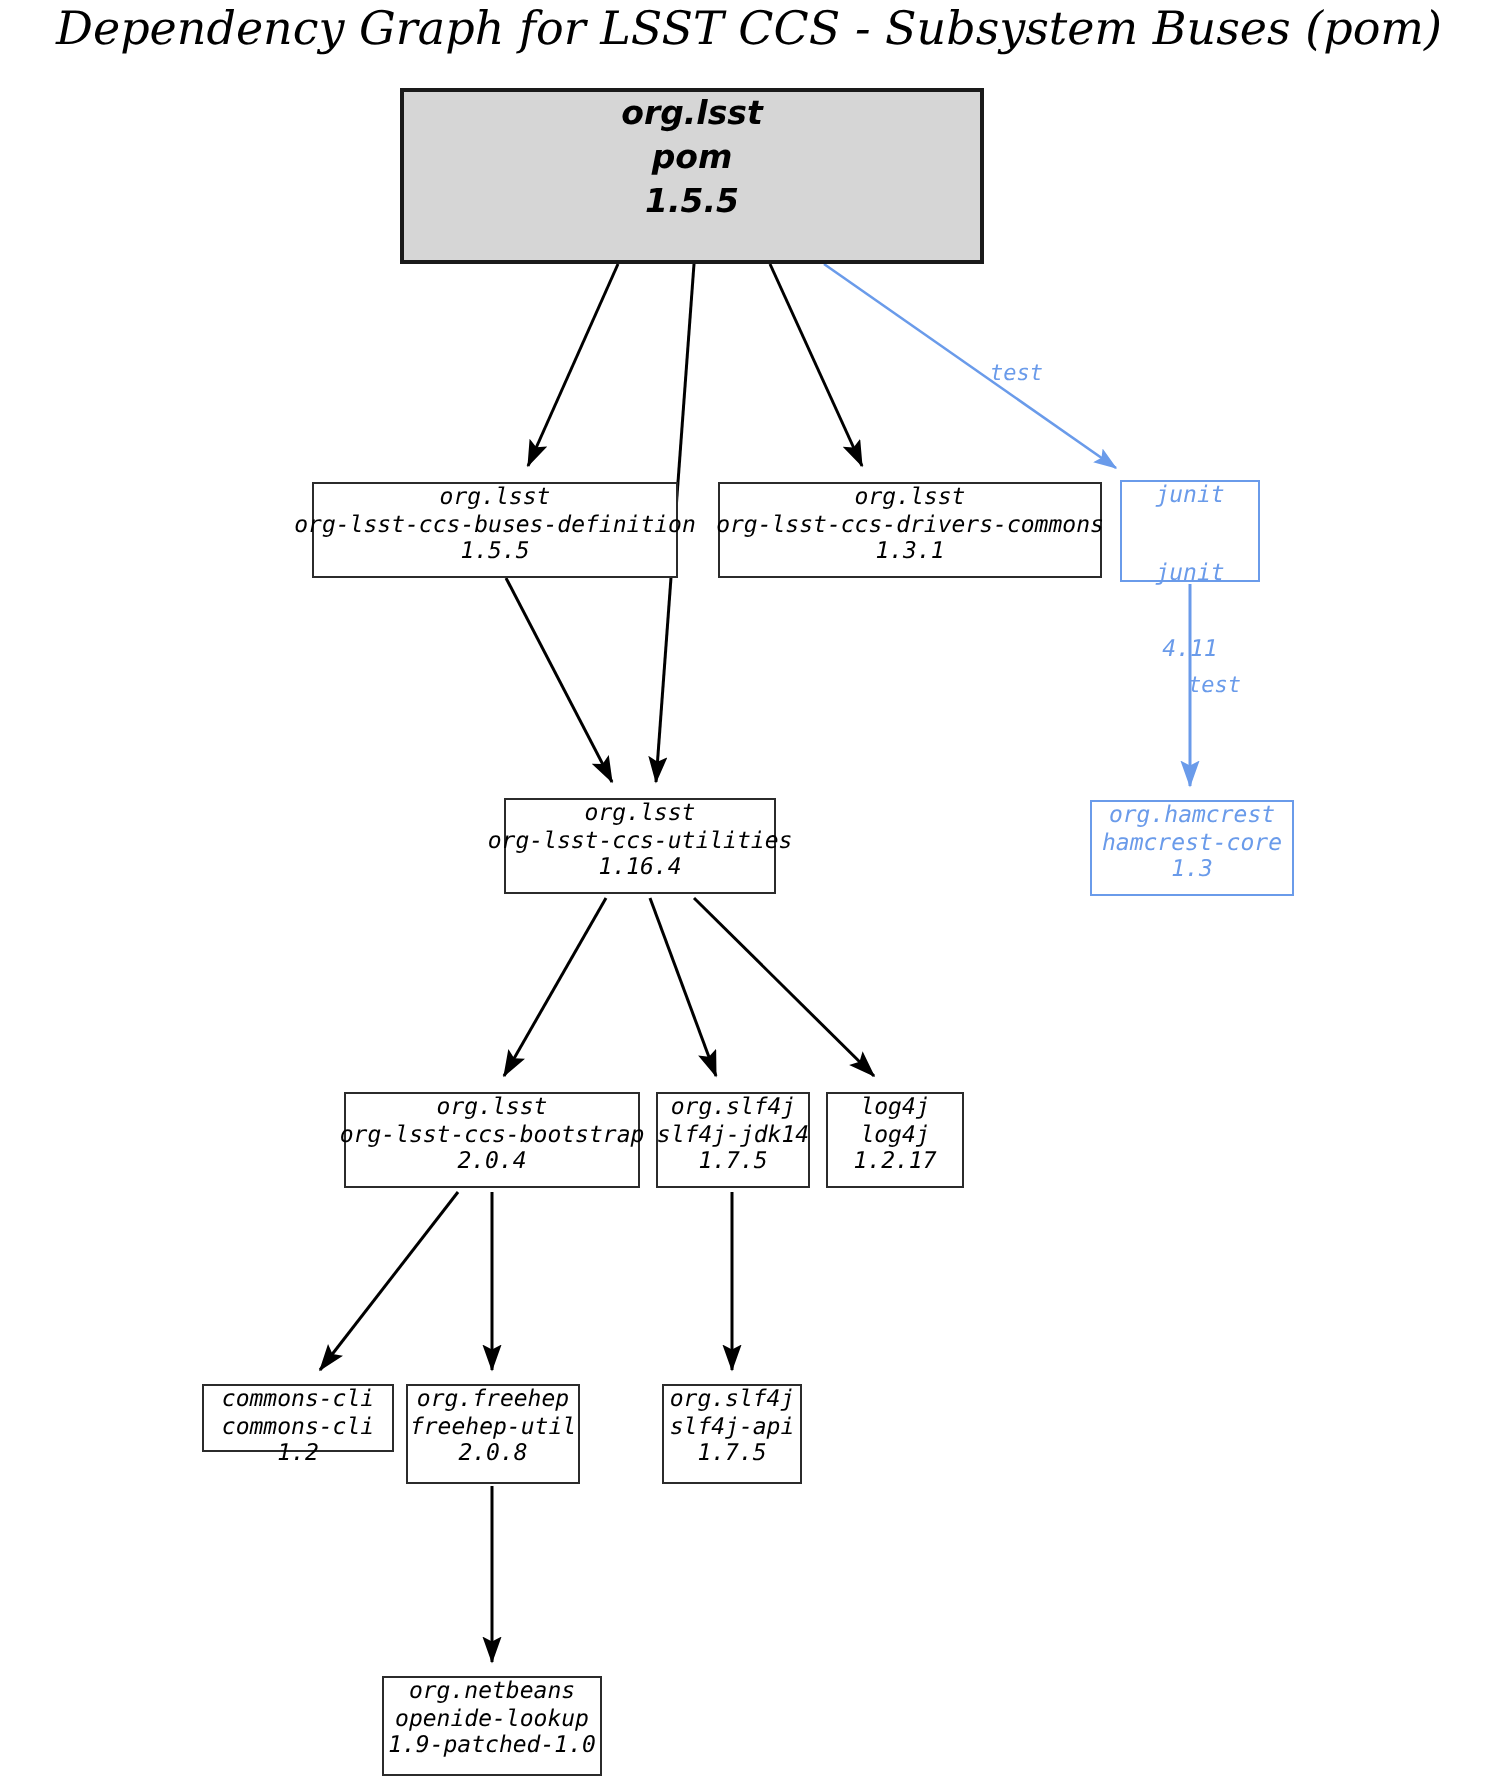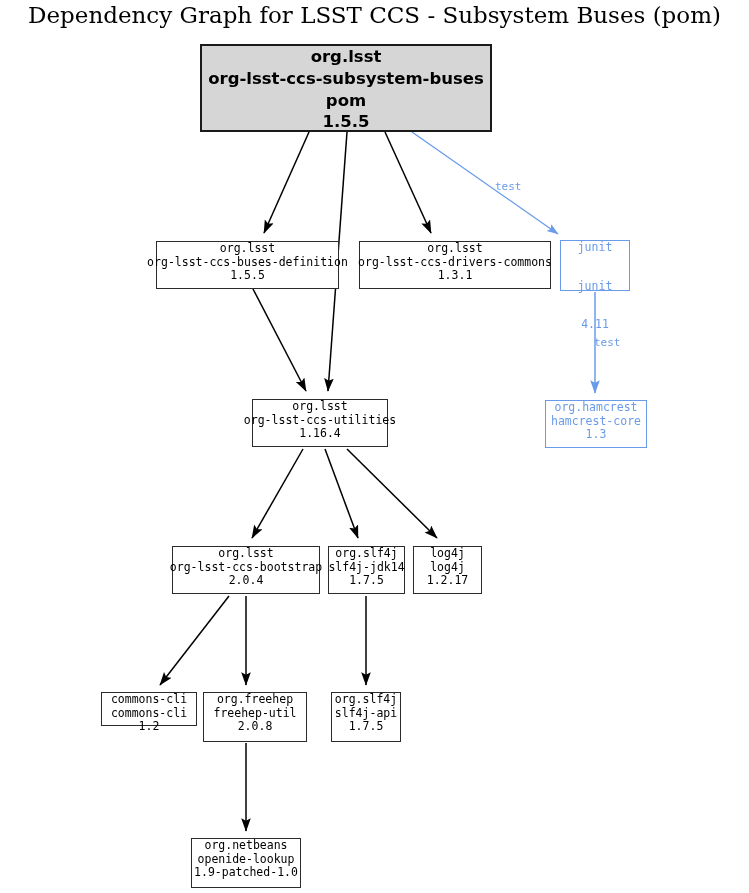--- a/index.html
+++ b/index.html
@@ -1,19 +1,19 @@
 <!DOCTYPE html>
 <html><head>
 <meta charset="utf-8">
 <title>Dependency Graph</title>
 <style>
   html,body{margin:0;padding:0;background:#ffffff;}
   body{width:749px;height:893px;overflow:hidden;
        font-family:"DejaVu Sans", sans-serif;}
-  #canvas{position:relative;width:749px;height:893px;}
+  #canvas{position:relative;width:749px;height:893px;font-style:italic;}
 
   #graph-title{
     position:absolute; left:0; top:2px; width:749px;
     text-align:center;
     font-family:"DejaVu Serif", serif;
     font-size:23px; color:#000000; letter-spacing:0px;
     white-space:nowrap;
   }
 
   .node{
@@ -107,21 +107,20 @@
     <line x1="366" y1="596" x2="366" y2="685" stroke="#000000" stroke-width="1.5" marker-end="url(#arrowBlack)"></line>
 
     <line x1="246" y1="743" x2="246" y2="831" stroke="#000000" stroke-width="1.5" marker-end="url(#arrowBlack)"></line>
   </svg>
 
   <div class="edge-label" style="left:495px; top:180px;">test</div>
   <div class="edge-label" style="left:594px; top:336px;">test</div>
 
   <div class="node root" style="left:200px; top:44px; width:292px; height:88px;">
     <span class="ln">org.lsst</span>
-    <span class="ln">org-lsst-ccs-subsystem-buses</span>
     <span class="ln">pom</span>
     <span class="ln">1.5.5</span>
   </div>
 
   <div class="node dep" style="left:156px; top:241px; width:183px; height:48px;">
     <span class="ln">org.lsst</span>
     <span class="ln">org-lsst-ccs-buses-definition</span>
     <span class="ln">1.5.5</span>
   </div>
 
@@ -166,21 +165,21 @@
     <span class="ln">log4j</span>
     <span class="ln">1.2.17</span>
   </div>
 
   <div class="node dep" style="left:101px; top:692px; width:96px; height:34px;">
     <span class="ln">commons-cli</span>
     <span class="ln">commons-cli</span>
     <span class="ln">1.2</span>
   </div>
 
-  <div class="node dep" style="left:203px; top:692px; width:104px; height:50px;">
+  <div class="node dep" style="left:203px; top:692px; width:87px; height:50px;">
     <span class="ln">org.freehep</span>
     <span class="ln">freehep-util</span>
     <span class="ln">2.0.8</span>
   </div>
 
   <div class="node dep" style="left:331px; top:692px; width:70px; height:50px;">
     <span class="ln">org.slf4j</span>
     <span class="ln">slf4j-api</span>
     <span class="ln">1.7.5</span>
   </div>

